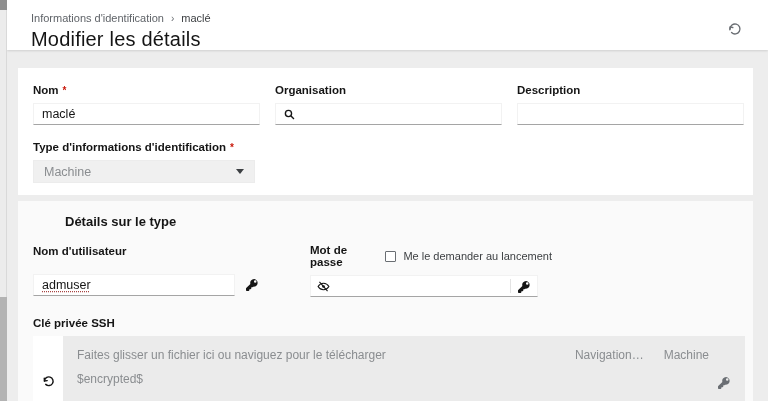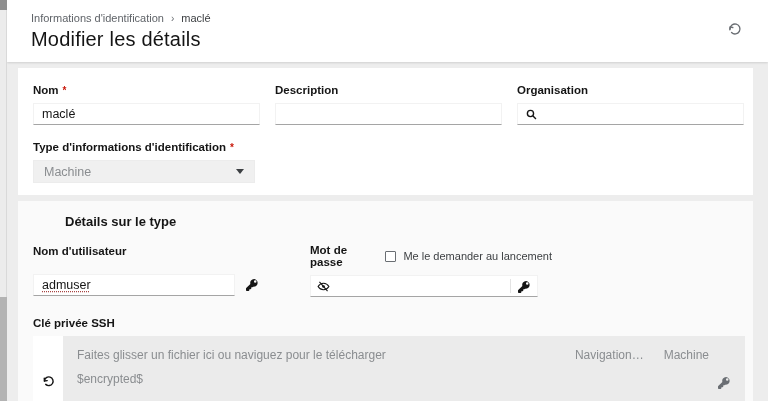--- a/index.html
+++ b/index.html
@@ -8,21 +8,21 @@
 
   
   .v-scrollbar { position:absolute; left:0; top:0; width:7px; height:401px;
     background:#ececec; border-right:1px solid #d9d9d9; z-index:50; }
   .v-scrollbar .arrow-up { position:absolute; top:0; left:0; width:7px; height:10px;
     background:#8f8f8f; }
   .v-scrollbar .thumb { position:absolute; left:0; bottom:0; width:7px; height:104px;
     background:#b3b3b3; }
 
   
-  .page-header { position:absolute; left:7px; top:0; right:0; height:62px;
+  .page-header { position:absolute; left:7px; top:0; right:0; height:50px;
     background:#ffffff; box-shadow:0 1px 2px rgba(0,0,0,0.12); padding:12px 0 0 24px; }
   .breadcrumb { font-size:11px; color:#6a6e73; display:flex; align-items:center; gap:7px; }
   .breadcrumb .crumb-link { color:#5f6368; cursor:pointer; }
   .breadcrumb .crumb-sep { font-size:10px; color:#6a6e73; }
   .breadcrumb .crumb-current { color:#3c3f42; }
   .page-title { font-size:20px; font-weight:400; color:#151515; margin-top:4px; letter-spacing:0.2px; }
   .history-btn { position:absolute; right:22px; top:22px; width:18px; height:18px;
     color:#6a6e73; cursor:pointer; }
   .history-btn svg { width:14px; height:14px; }
 
@@ -118,34 +118,34 @@
     <div class="grid-3">
       <div>
         <div class="field-label">
           <span>Nom</span><span class="required">*</span>
         </div>
         <div class="text-input">
           <span>maclé</span>
         </div>
       </div>
       <div>
-        <div class="field-label">Description</div>
-        <div class="text-input">
-          <span></span>
-        </div>
-      </div>
-      <div>
         <div class="field-label">Organisation</div>
         <div class="text-input with-icon">
           <span class="search-icon">
             <svg viewBox="0 0 16 16" fill="none" stroke="currentColor" stroke-width="2">
               <circle cx="6.5" cy="6.5" r="4.5"></circle>
                 <line x1="10.2" y1="10.2" x2="14.5" y2="14.5"></line>
             </svg>
           </span>
+          <span></span>
+        </div>
+      </div>
+      <div>
+        <div class="field-label">Description</div>
+        <div class="text-input">
           <span></span>
         </div>
       </div>
     </div>
 
     <div class="type-row">
       <div class="field-label">
         <span>Type d'informations d'identification</span><span class="required">*</span>
       </div>
       <div class="dropdown">

